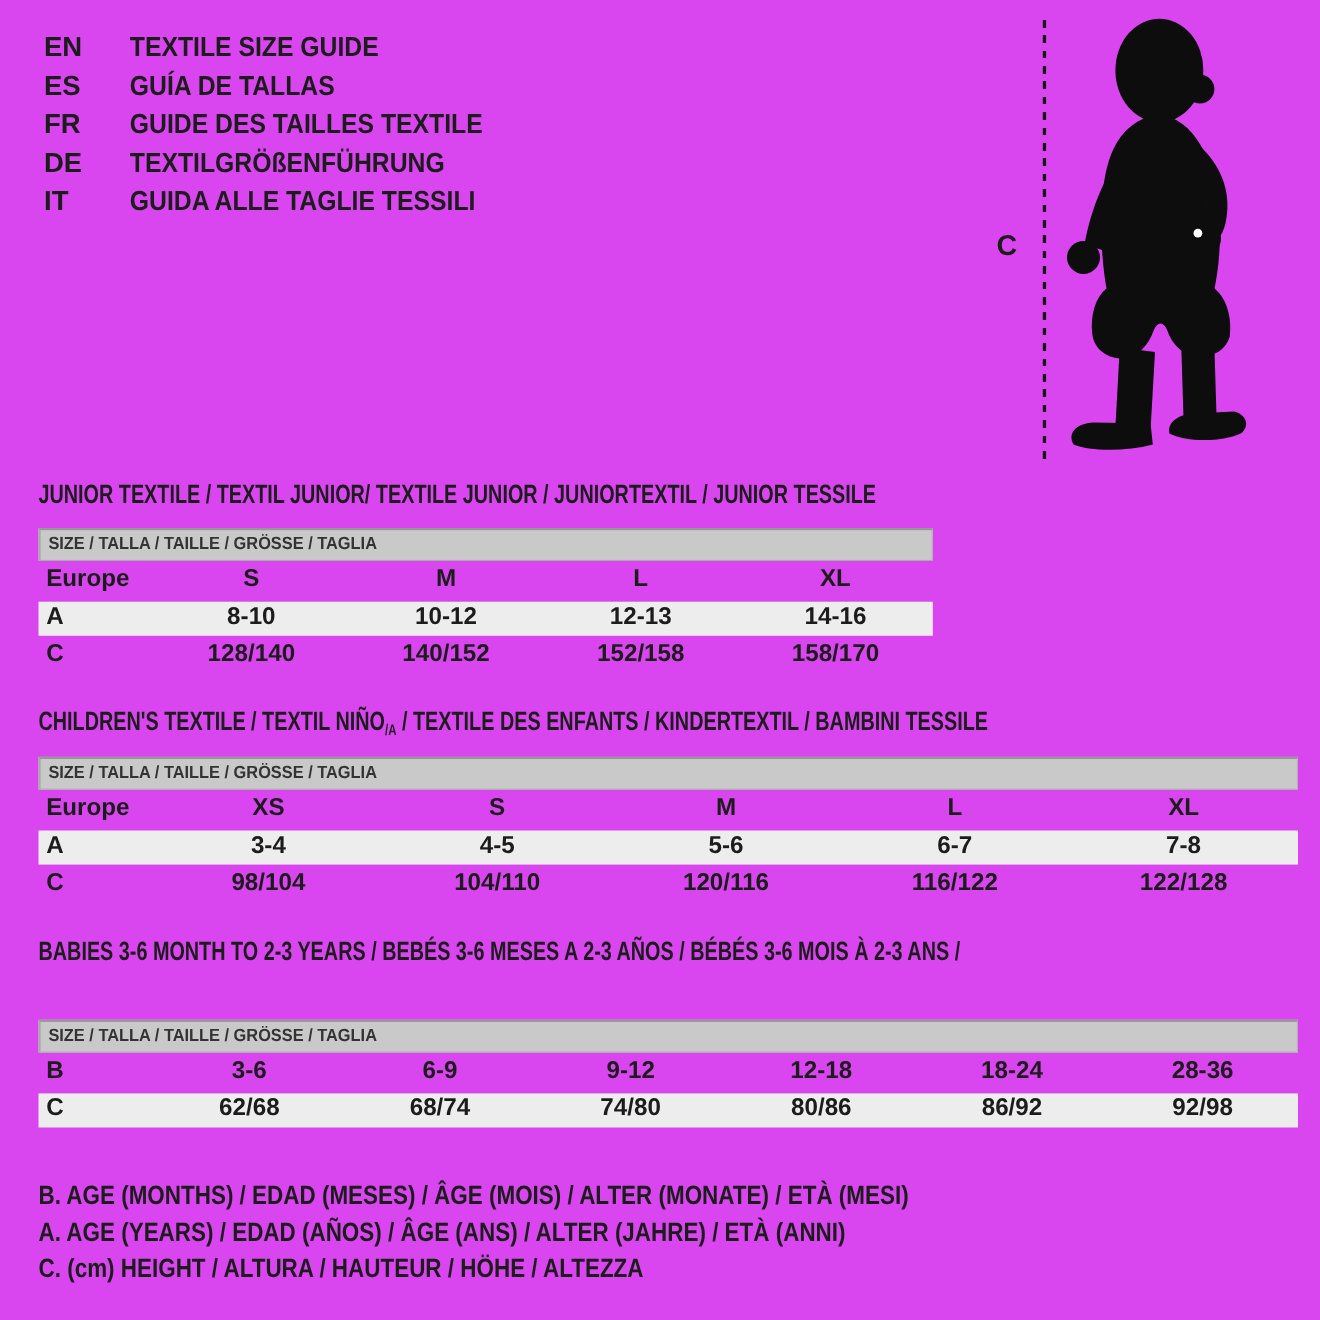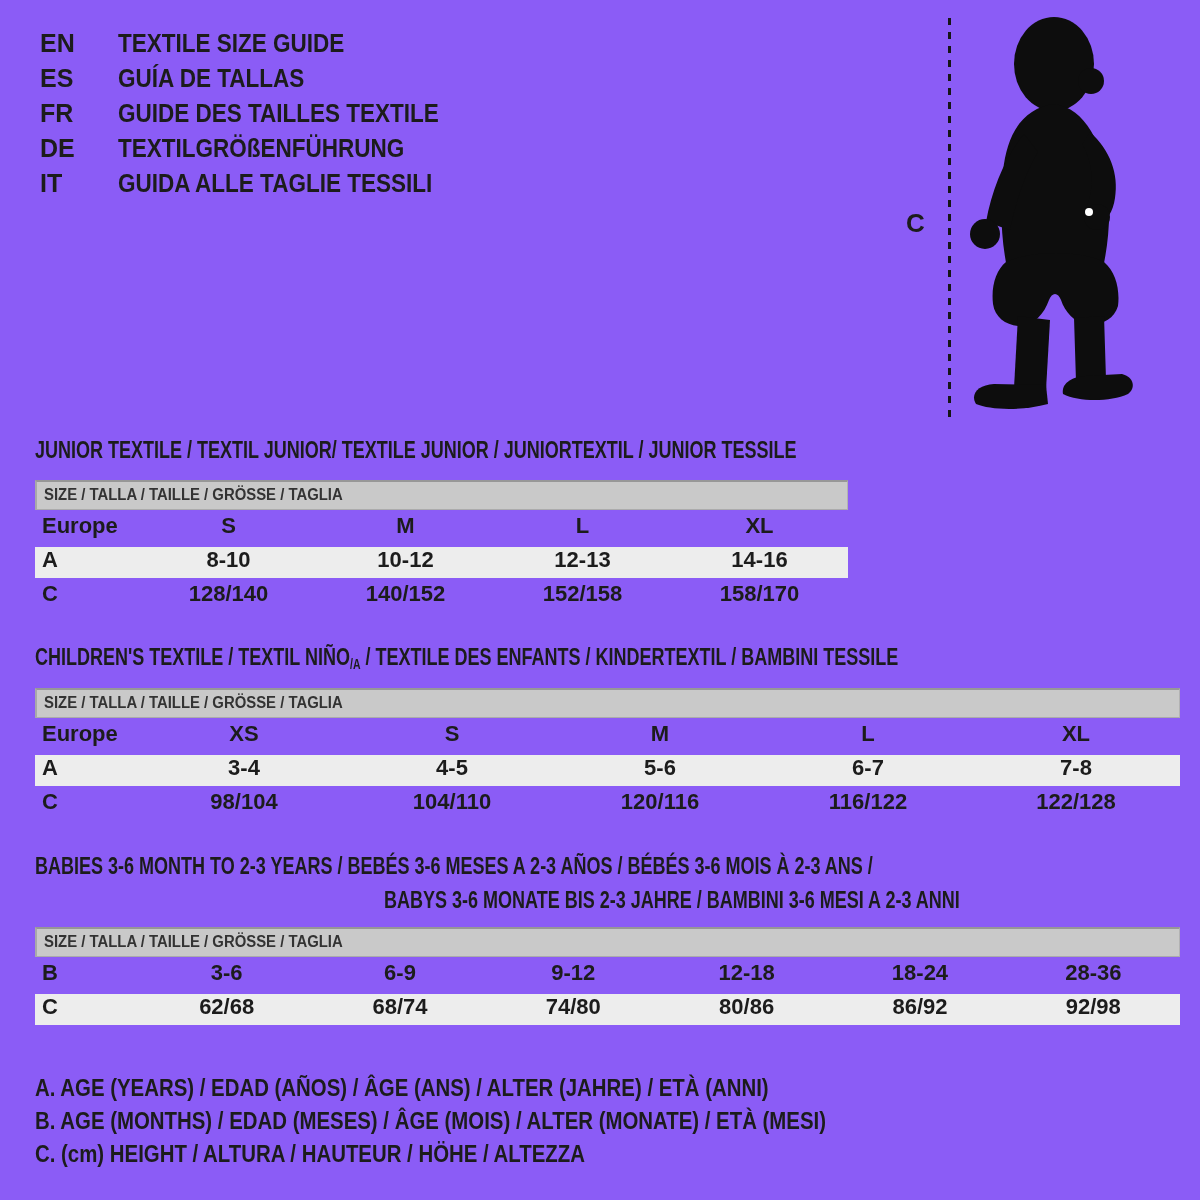--- a/index.html
+++ b/index.html
@@ -1,20 +1,20 @@
 <!DOCTYPE html>
 <html><head>
 <meta charset="utf-8">
 <style>
   * { margin:0; padding:0; box-sizing:border-box; }
   html,body { background:#ffffff; }
   .page {
     position:relative;
     width:1200px; height:1200px;
-    background:#8b5cf6;
+    background:#d946ef;
     font-family:"Liberation Sans","DejaVu Sans",sans-serif;
     font-weight:700;
     color:#1c1c1c;
     overflow:hidden;
   }
   
   .sx75,.sx85,.sx90,.sx93 { display:inline-block; transform-origin:0 50%; white-space:nowrap; }
   .sx75 { transform:scaleX(.75); }
   .sx85 { transform:scaleX(.85); }
   .sx90 { transform:scaleX(.90); }
@@ -167,21 +167,20 @@
       <div class="cv">98/104</div>
       <div class="cv">104/110</div>
       <div class="cv">120/116</div>
       <div class="cv">116/122</div>
       <div class="cv">122/128</div>
     </div>
   </div>
 
   <div class="sec-title" style="top:849px">
     <div><span class="sx75">BABIES 3-6 MONTH TO 2-3 YEARS / BEBÉS 3-6 MESES A 2-3 AÑOS / BÉBÉS 3-6 MOIS À 2-3 ANS /</span></div>
-    <div><span class="sx75">BABYS 3-6 MONATE BIS 2-3 JAHRE / BAMBINI 3-6 MESI A 2-3 ANNI</span></div>
   </div>
   <div class="sg-table t3" style="top:927px">
     <div class="thead">
       <span class="sx93">SIZE / TALLA / TAILLE / GRÖSSE / TAGLIA</span>
     </div>
     <div class="trow">
       <div class="cl">B</div>
       <div class="cv">3-6</div>
       <div class="cv">6-9</div>
       <div class="cv">9-12</div>
@@ -194,18 +193,18 @@
       <div class="cv">62/68</div>
       <div class="cv">68/74</div>
       <div class="cv">74/80</div>
       <div class="cv">80/86</div>
       <div class="cv">86/92</div>
       <div class="cv">92/98</div>
     </div>
   </div>
 
   <div class="legend">
+    <div class="legend-line"><span class="sx85">B. AGE (MONTHS) / EDAD (MESES) / ÂGE (MOIS) / ALTER (MONATE) / ETÀ (MESI)</span></div>
     <div class="legend-line"><span class="sx85">A. AGE (YEARS) / EDAD (AÑOS) / ÂGE (ANS) / ALTER (JAHRE) / ETÀ (ANNI)</span></div>
-    <div class="legend-line"><span class="sx85">B. AGE (MONTHS) / EDAD (MESES) / ÂGE (MOIS) / ALTER (MONATE) / ETÀ (MESI)</span></div>
     <div class="legend-line"><span class="sx85">C. (cm) HEIGHT / ALTURA / HAUTEUR / HÖHE / ALTEZZA</span></div>
   </div>
 
 </div>
 
 </body></html>

